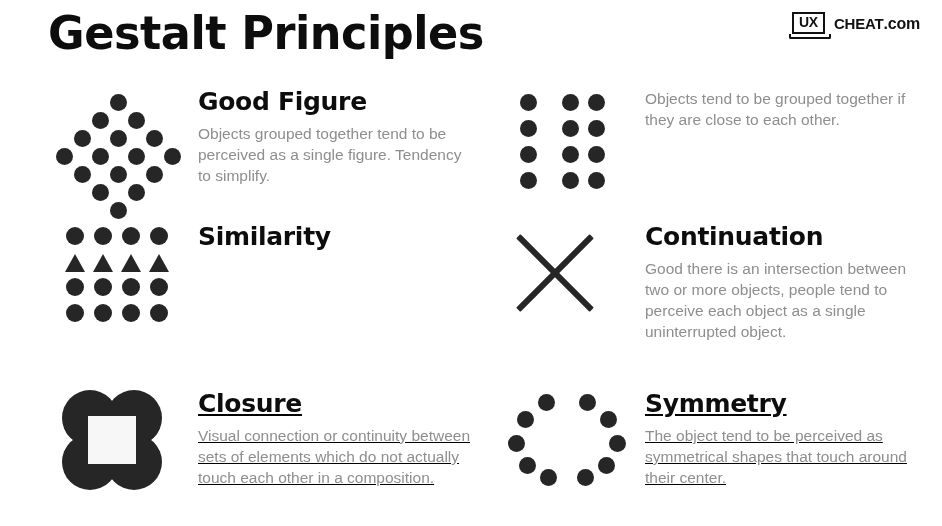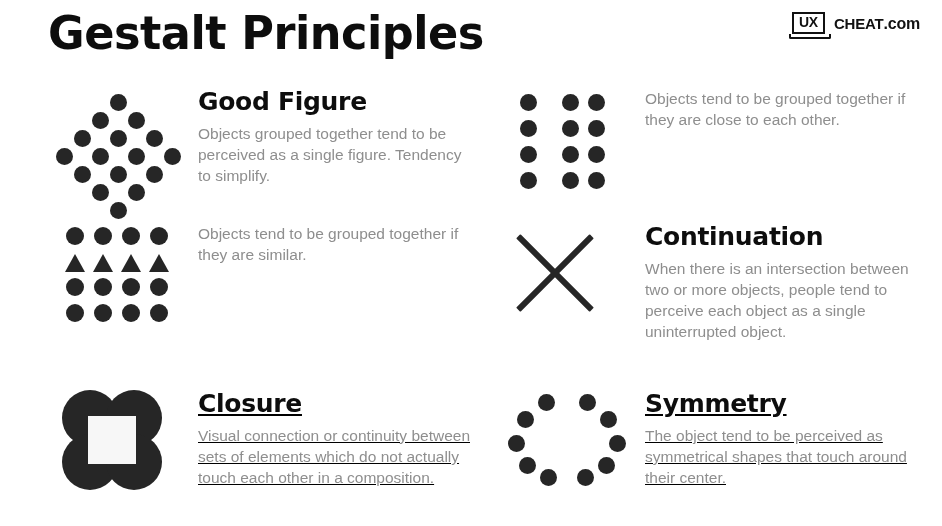--- a/index.html
+++ b/index.html
@@ -302,34 +302,34 @@
         <div class="dot" style="left:74px; top:55px;"></div>
         <div class="dot" style="left:102px;top:55px;"></div>
 
         <div class="dot" style="left:18px; top:81px;"></div>
         <div class="dot" style="left:46px; top:81px;"></div>
         <div class="dot" style="left:74px; top:81px;"></div>
         <div class="dot" style="left:102px;top:81px;"></div>
       </div>
     </div>
     <div class="card-body">
-      <p class="card-desc">Objects tend to be grouped together if they are similar.</p>
+      <h2 class="card-title">Similarity</h2>
     </div>
   </div>
 
   <div class="card col-right row-2">
     <div class="card-icon icon-slot-right">
       <div id="icon-continuation">
         <div class="bar bar-a"></div>
         <div class="bar bar-b"></div>
       </div>
     </div>
     <div class="card-body">
       <h2 class="card-title">Continuation</h2>
-      <p class="card-desc">When there is an intersection between two or more objects, people tend to perceive each object as a single uninterrupted object.</p>
+      <p class="card-desc">Good there is an intersection between two or more objects, people tend to perceive each object as a single uninterrupted object.</p>
     </div>
   </div>
 
   <div class="card col-left row-3">
     <div class="card-icon icon-slot-left">
       <div id="icon-closure" style="margin-left:14px;">
         <div class="pac tl"></div>
         <div class="pac tr"></div>
         <div class="pac bl"></div>
         <div class="pac br"></div>

